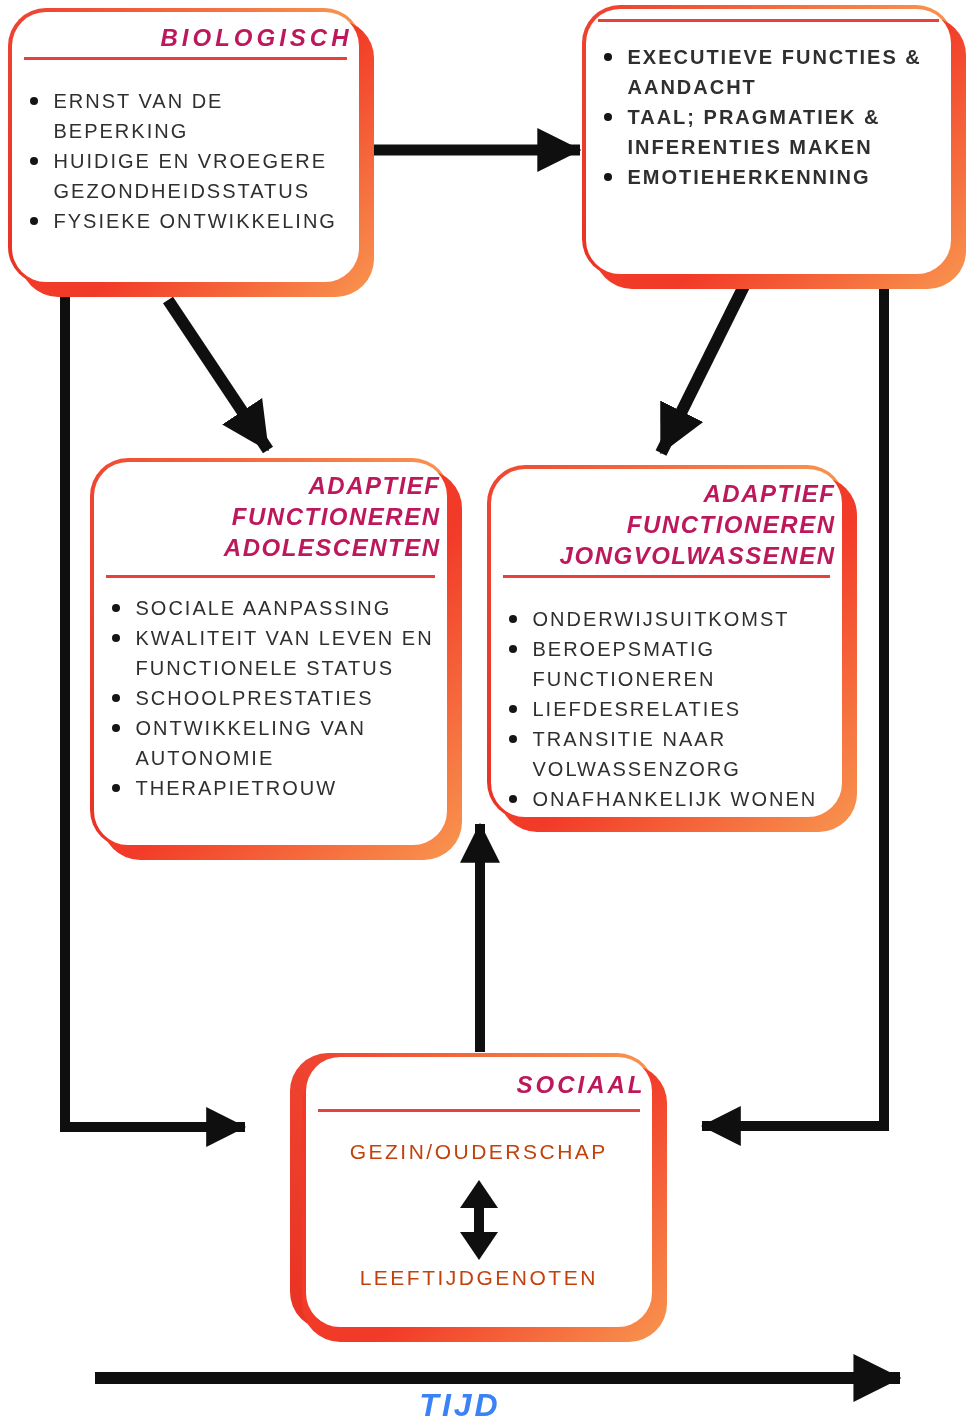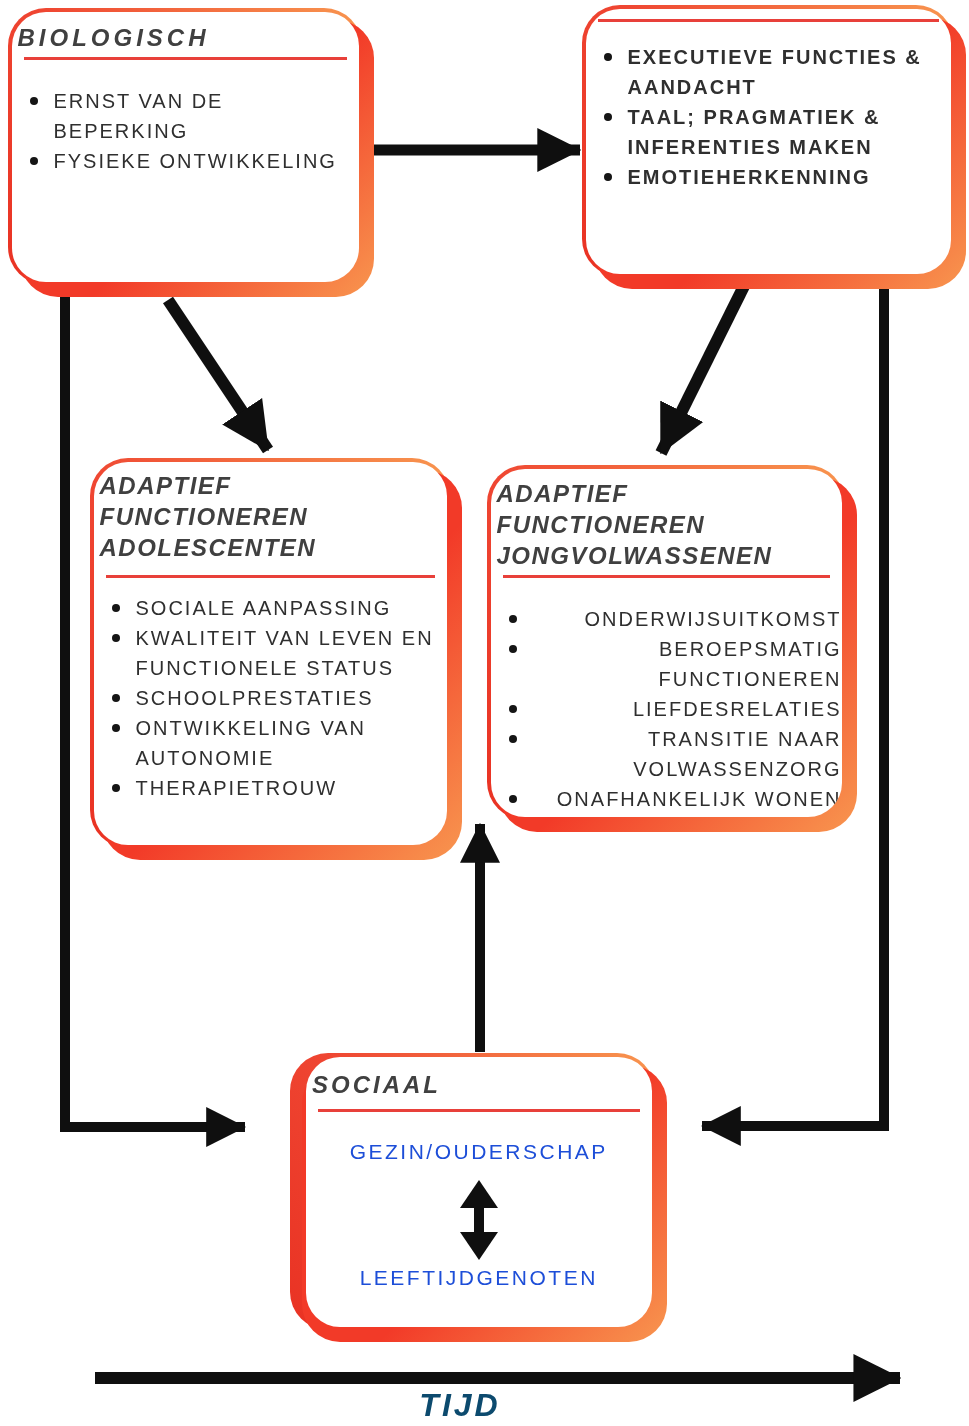--- a/index.html
+++ b/index.html
@@ -19,70 +19,70 @@
     background:linear-gradient(135deg,#f23a28 55%,#f8964f 100%);
     transform:translate(12px,12px); z-index:-1;
   }
   .box-inner {
     position:relative; background:#ffffff; border-radius:34px; height:100%;
     box-sizing:border-box; overflow:hidden;
   }
 
   .box-title {
     font-style:italic; font-weight:700; font-size:24px; line-height:31px;
-    text-align:left; color:#404040; white-space:pre-line; margin:0 6px;
+    text-align:right; color:#be185d; white-space:pre-line; margin:0 6px;
   }
   #box-biologisch  .box-title { margin-top:10px; letter-spacing:4px; }
   #box-neuro       .box-title { margin-top:11px; letter-spacing:2.5px; }
   #box-adolescenten .box-title { margin-top:8px;  letter-spacing:1.5px; }
   #box-jong        .box-title { margin-top:9px;  letter-spacing:1.5px; }
   #box-sociaal     .box-title { margin-top:12px; letter-spacing:3px; }
 
   .divider { border:none; height:3px; background:#e8403a; margin:4px 12px 0; }
   #box-neuro .divider        { margin-top:10px; }
   #box-adolescenten .divider { margin-top:12px; }
   #box-sociaal .divider      { margin-top:9px; }
 
   ul.items { list-style:none; margin:26px 0 0; padding:0 0 0 42px; }
   #box-neuro ul.items        { margin-top:20px;font-weight:bold; }
   #box-adolescenten ul.items { margin-top:15px; }
-  #box-jong ul.items         { margin-top:26px;text-align:right; }
+  #box-jong ul.items         { margin-top:26px; }
   li.item {
     position:relative; font-size:20px; line-height:30px; letter-spacing:2px;
     color:#2f2f2f; white-space:pre-line;
   }
   li.item::before {
     content:""; position:absolute; left:-24px; top:11px;
     width:8px; height:8px; border-radius:50%; background:#151515;
   }
 
   
   .sociaal-label {
     font-size:21px; line-height:30px; letter-spacing:2.5px;
-    color:#1d4ed8; text-align:center; margin:0;
+    color:#c2410c; text-align:center; margin:0;
   }
   .sociaal-label.top { margin-top:25px; }
   .updown-arrow { display:block; margin:10px auto 0; }
 
   
   #box-biologisch   { left:8px;   top:8px;    width:354px; height:277px; }
   #box-neuro        { left:582px; top:5px;    width:372px; height:272px; }
   #box-adolescenten { left:90px;  top:458px;  width:360px; height:390px; }
   #box-jong         { left:487px; top:465px;  width:358px; height:355px; }
   #box-sociaal      { left:290px; top:1053px; width:365px; height:277px;padding-left:16px; }
 
   
   #arrows { position:absolute; left:0; top:0; z-index:0; pointer-events:none; }
   .arrow-stroke { stroke:#0f0f0f; fill:none; }
 
   
   #tijd-label {
     position:absolute; left:380px; top:1387px; width:160px; text-align:center;
     font-style:italic; font-weight:700; font-size:32px; line-height:36px;
-    letter-spacing:3px; color:#0c4a6e;
+    letter-spacing:3px; color:#3b82f6;
   }
 </style>
 </head>
 <body>
 
 <div id="canvas">
 
   <svg id="arrows" width="969" height="1426" viewBox="0 0 969 1426">
     <defs>
       <marker id="ah" viewBox="0 0 10 10" refX="9.7" refY="5" markerWidth="4" markerHeight="4.2" orient="auto-start-reverse" markerUnits="strokeWidth">
@@ -112,20 +112,22 @@
     </g>
   </svg>
 
   <div class="box" id="box-biologisch">
     <div class="box-inner">
       <h2 class="box-title">BIOLOGISCH</h2>
       <hr class="divider">
       <ul class="items">
           <li class="item">ERNST VAN DE
 BEPERKING</li>
+          <li class="item">HUIDIGE EN VROEGERE
+GEZONDHEIDSSTATUS</li>
           <li class="item">FYSIEKE ONTWIKKELING</li>
         </ul>
     </div>
   </div>
 
   <div class="box" id="box-neuro">
     <div class="box-inner">
       <hr class="divider">
       <ul class="items">
           <li class="item">EXECUTIEVE FUNCTIES &amp;

